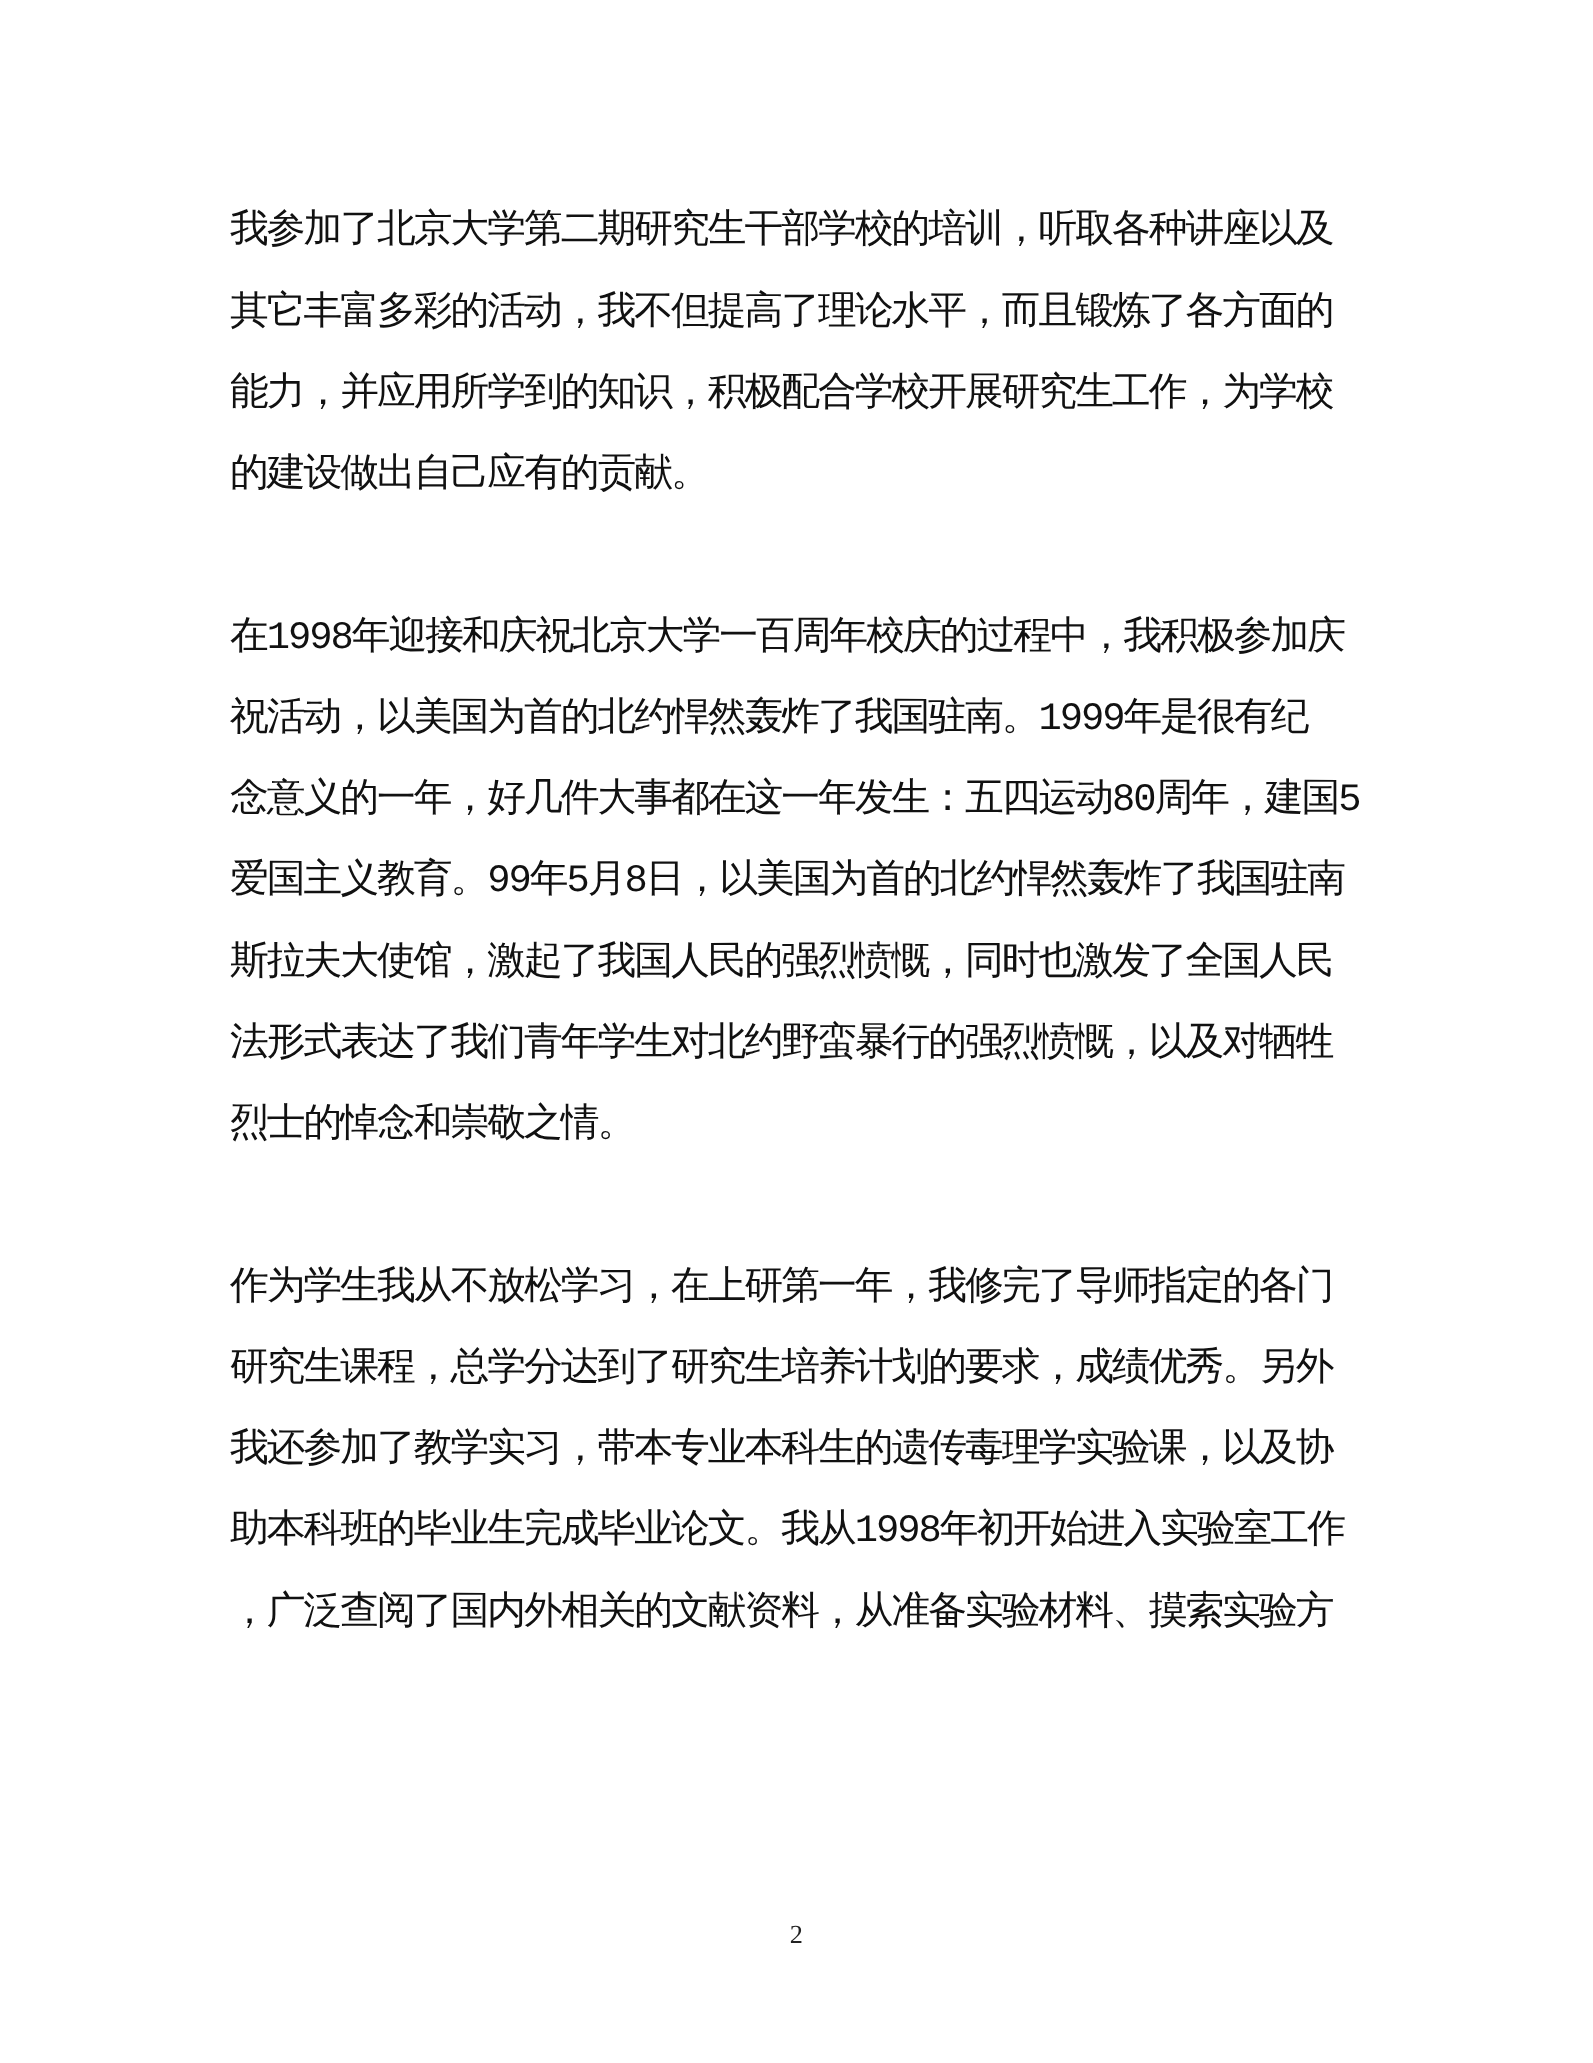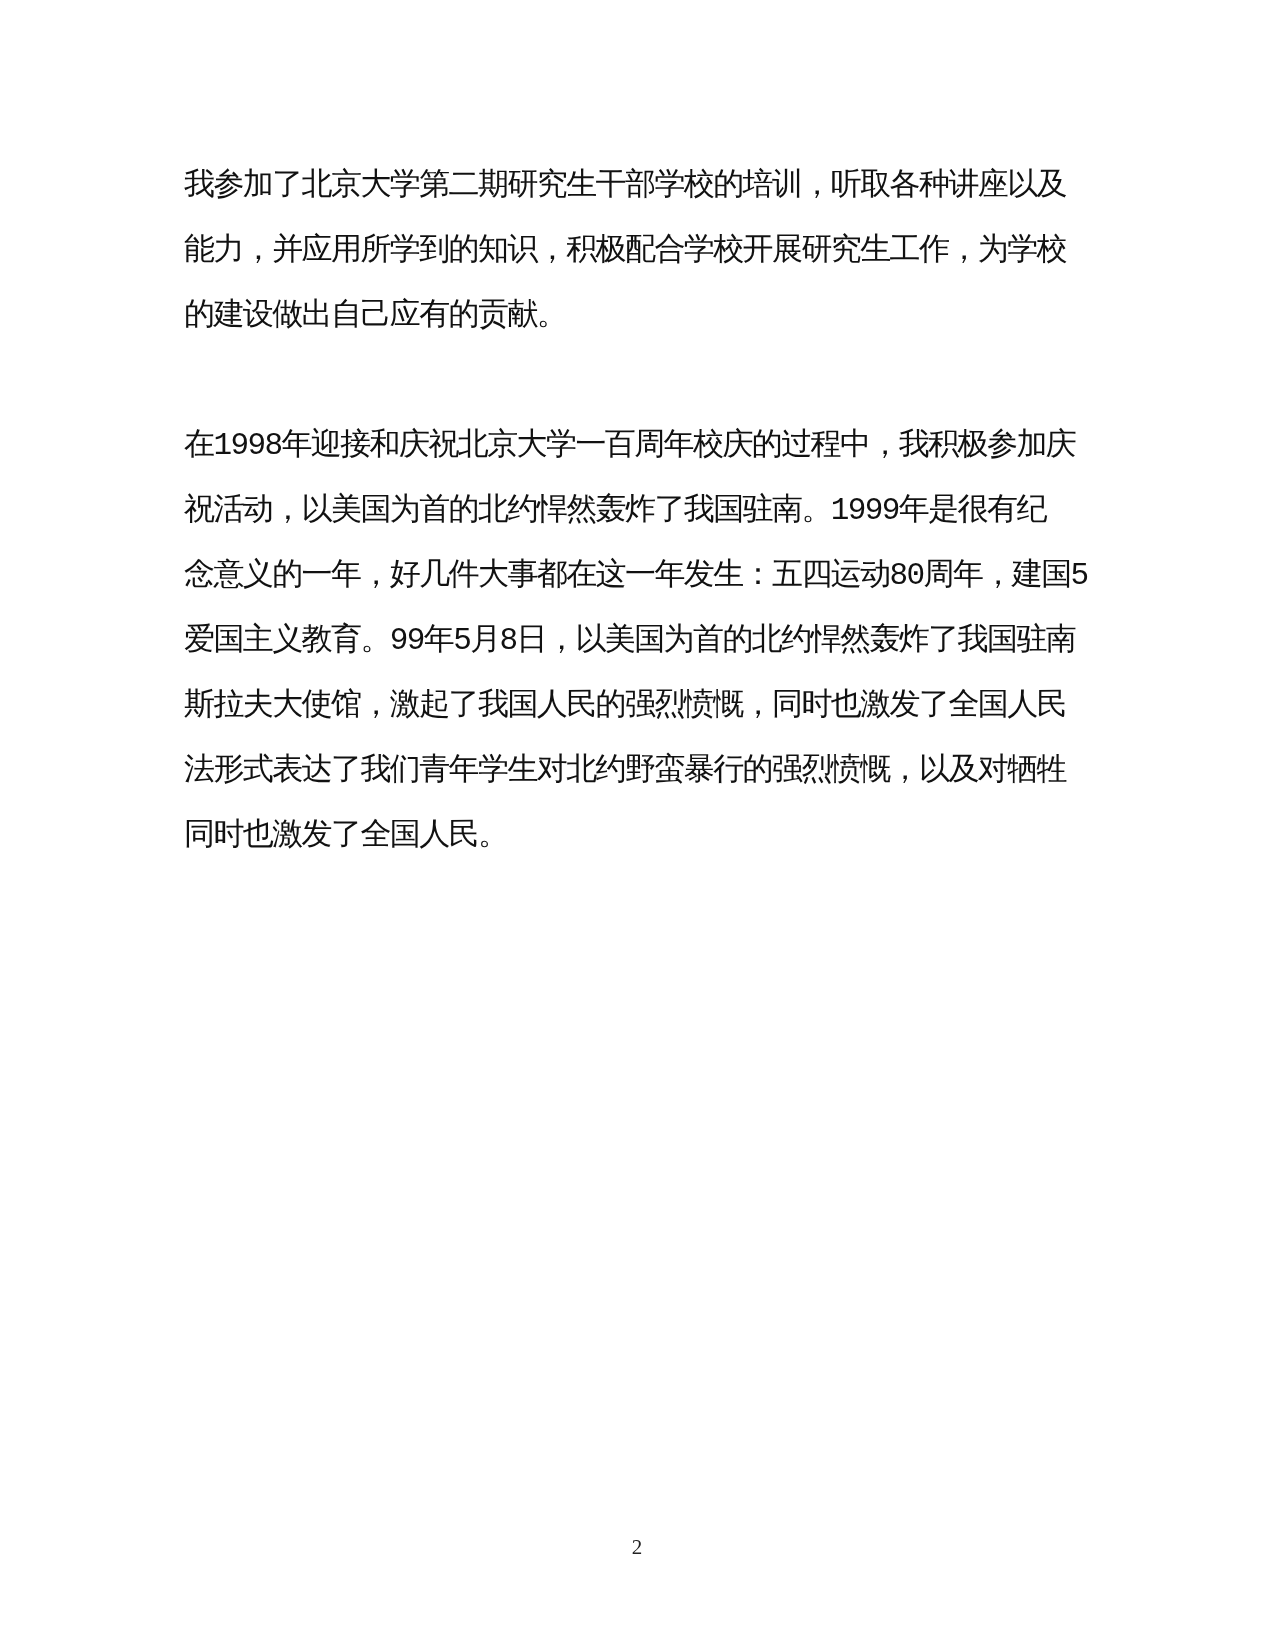--- a/index.html
+++ b/index.html
@@ -49,27 +49,35 @@
     color: #222222;
   }
 </style>
 </head>
 <body>
 
 <div class="page">
   <div class="text-block">
       <div class="paragraph">
         <div class="text-line">我参加了北京大学第二期研究生干部学校的培训，听取各种讲座以及</div>
+        <div class="text-line">其它丰富多彩的活动，我不但提高了理论水平，而且锻炼了各方面的</div>
         <div class="text-line">能力，并应用所学到的知识，积极配合学校开展研究生工作，为学校</div>
         <div class="text-line">的建设做出自己应有的贡献。</div>
       </div>
       <div class="paragraph">
         <div class="text-line">在1998年迎接和庆祝北京大学一百周年校庆的过程中，我积极参加庆</div>
         <div class="text-line">祝活动，以美国为首的北约悍然轰炸了我国驻南。1999年是很有纪</div>
         <div class="text-line">念意义的一年，好几件大事都在这一年发生：五四运动80周年，建国5</div>
         <div class="text-line">爱国主义教育。99年5月8日，以美国为首的北约悍然轰炸了我国驻南</div>
         <div class="text-line">斯拉夫大使馆，激起了我国人民的强烈愤慨，同时也激发了全国人民</div>
         <div class="text-line">法形式表达了我们青年学生对北约野蛮暴行的强烈愤慨，以及对牺牲</div>
-        <div class="text-line">同时也激发了全国人民。</div>
+        <div class="text-line">烈士的悼念和崇敬之情。</div>
+      </div>
+      <div class="paragraph">
+        <div class="text-line">作为学生我从不放松学习，在上研第一年，我修完了导师指定的各门</div>
+        <div class="text-line">研究生课程，总学分达到了研究生培养计划的要求，成绩优秀。另外</div>
+        <div class="text-line">我还参加了教学实习，带本专业本科生的遗传毒理学实验课，以及协</div>
+        <div class="text-line">助本科班的毕业生完成毕业论文。我从1998年初开始进入实验室工作</div>
+        <div class="text-line">，广泛查阅了国内外相关的文献资料，从准备实验材料、摸索实验方</div>
       </div>
     </div>
   <div class="page-number">2</div>
 </div>
 
 </body></html>

